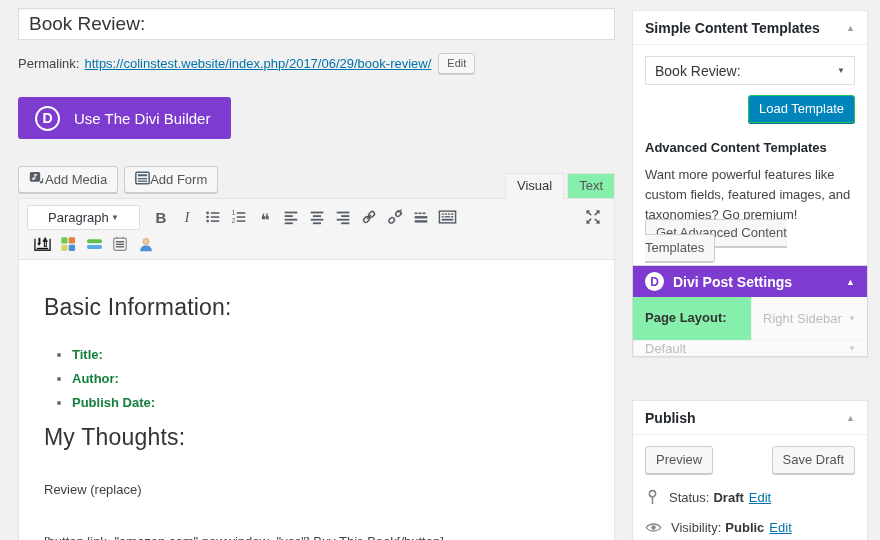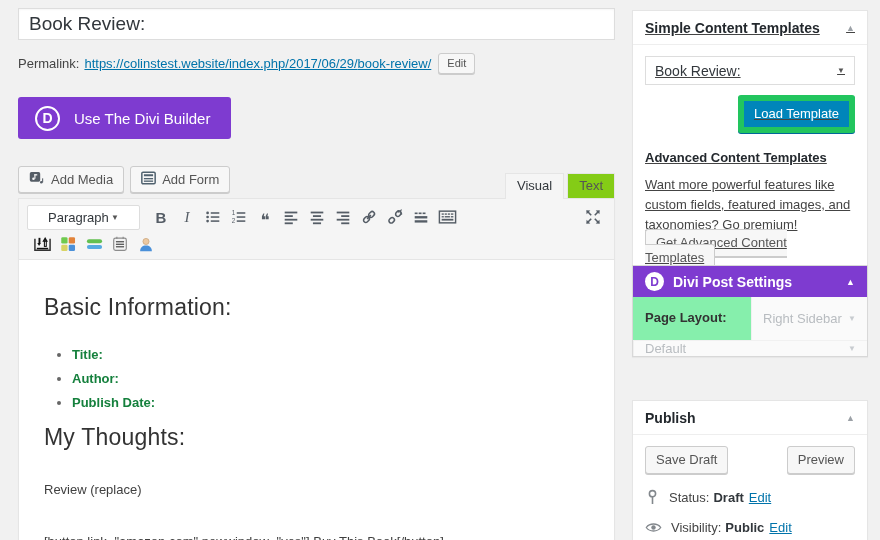--- a/index.html
+++ b/index.html
@@ -33,28 +33,28 @@
     width:25px; height:25px; border:2px solid #fff; border-radius:50%;
     color:#fff; font-weight:bold; font-size:14px;
     display:flex; align-items:center; justify-content:center; flex:0 0 auto;
   }
   .divi-btn-label { color:#fff; font-size:15px; margin-left:14px; white-space:nowrap; }
 
   
   .editor-top { margin-top:27px; display:flex; justify-content:space-between; align-items:flex-end; }
   .media-buttons { display:flex; gap:6px; margin-bottom:5px; }
   .mb-btn {
-    display:flex; align-items:center; gap:6px; height:27px; padding:0 10px;
+    display:flex; align-items:center; height:27px; padding:0 10px;
     background:#f7f7f7; border:1px solid #ccc; border-radius:3px; color:#555;
     font-size:13px; box-shadow:0 1px 0 #ccc; cursor:pointer;
   }
   .editor-tabs { display:flex; }
   .tab {
     height:25px; padding:4px 11px 0; font-size:13px; color:#555; cursor:pointer;
-    background:#84cc16; border:1px solid #e5e5e5; border-bottom:none; margin-left:3px;
+    background:#86efac; border:1px solid #e5e5e5; border-bottom:none; margin-left:3px;
   }
   .tab.active { background:#f5f5f5; color:#32373c; height:26px; margin-bottom:-1px; position:relative; z-index:2; }
 
   
   .editor-box { border:1px solid #e5e5e5; background:#fff; height:350px; box-shadow:0 1px 1px rgba(0,0,0,.04); }
   .toolbar { background:#f5f5f5; padding:4px 8px 2px; border-bottom:1px solid #e5e5e5; }
   .tb-row { display:flex; align-items:center; height:28px; }
   .tb-row2 { height:26px; padding-left:2px; }
   .para-select {
     width:113px; height:25px; background:#fff; border:1px solid #ddd; border-radius:2px;
@@ -97,21 +97,21 @@
   .toggle { font-size:9px; color:#9ca1a7; }
   .pb-body { padding:11px 12px 13px; }
 
   .wp-select {
     height:29px; background:#fff; border:1px solid #ddd; border-radius:0;
     display:flex; align-items:center; justify-content:space-between;
     padding:0 9px; font-size:14px; color:#32373c; cursor:pointer;
   }
   .primary-btn {
     display:block; margin:10px 0 2px auto; width:max-content;
-    background:#0085ba; border:6px solid #22c55e; border-radius:3px;
+    background:#0085ba; border:1px solid #22c55e; border-radius:3px;
     box-shadow:0 1px 0 #006799; color:#fff; font-size:13px; padding:5px 10px 6px; cursor:pointer;
   }
   .adv-title { font-weight:bold; color:#23282d; margin-top:17px; font-size:13px; }
   .adv-text { margin-top:10px; line-height:1.55; color:#444; }
   .secondary-btn {
     margin-top:12px; width:max-content; background:#f7f7f7; border:1px solid #ccc;
     border-radius:3px; box-shadow:0 1px 0 #ccc; color:#555; font-size:13px;
     padding:5px 10px 6px; cursor:pointer;
   }
 
@@ -365,21 +365,21 @@
       </ul>
       <div class="h h-thoughts">My Thoughts:</div>
       <p class="p-review">Review (replace)</p>
       <p class="p-shortcode">[button link="amazon.com" newwindow="yes"] Buy This Book[/button]</p>
     </div>
   </div>
 </div>
 
 <div class="sidebar">
 
-  <div class="postbox" style="top:10px;text-decoration:underline;">
+  <div class="postbox" style="top:10px;">
     <div class="postbox-hd">
       <span>Simple Content Templates</span>
       <span class="toggle">▲</span>
     </div>
     <div class="pb-body">
       <div class="wp-select">
         <span>Book Review:</span>
         <span class="caret-dn">▼</span>
       </div>
       <span class="primary-btn">Load Template</span>
@@ -410,22 +410,22 @@
     </div>
   </div>
 
   <div class="postbox" style="top:400px; height:160px;">
     <div class="postbox-hd">
       <span>Publish</span>
       <span class="toggle">▲</span>
     </div>
     <div class="pb-body">
       <div class="pub-buttons">
+        <span class="secondary-btn" style="margin-top:0;">Preview</span>
         <span class="secondary-btn" style="margin-top:0;">Save Draft</span>
-        <span class="secondary-btn" style="margin-top:0;">Preview</span>
       </div>
       <div class="misc-row">
         <svg width="15" height="16" viewBox="0 0 16 17">
             <circle cx="8" cy="5" r="3.3" fill="none" stroke="#82878c" stroke-width="1.7"></circle>
             <line x1="8" y1="8.5" x2="8" y2="16" stroke="#82878c" stroke-width="1.7"></line>
           </svg>
         <span>Status:</span>
         <b>Draft</b>
         <span class="edit-link">Edit</span>
       </div>

